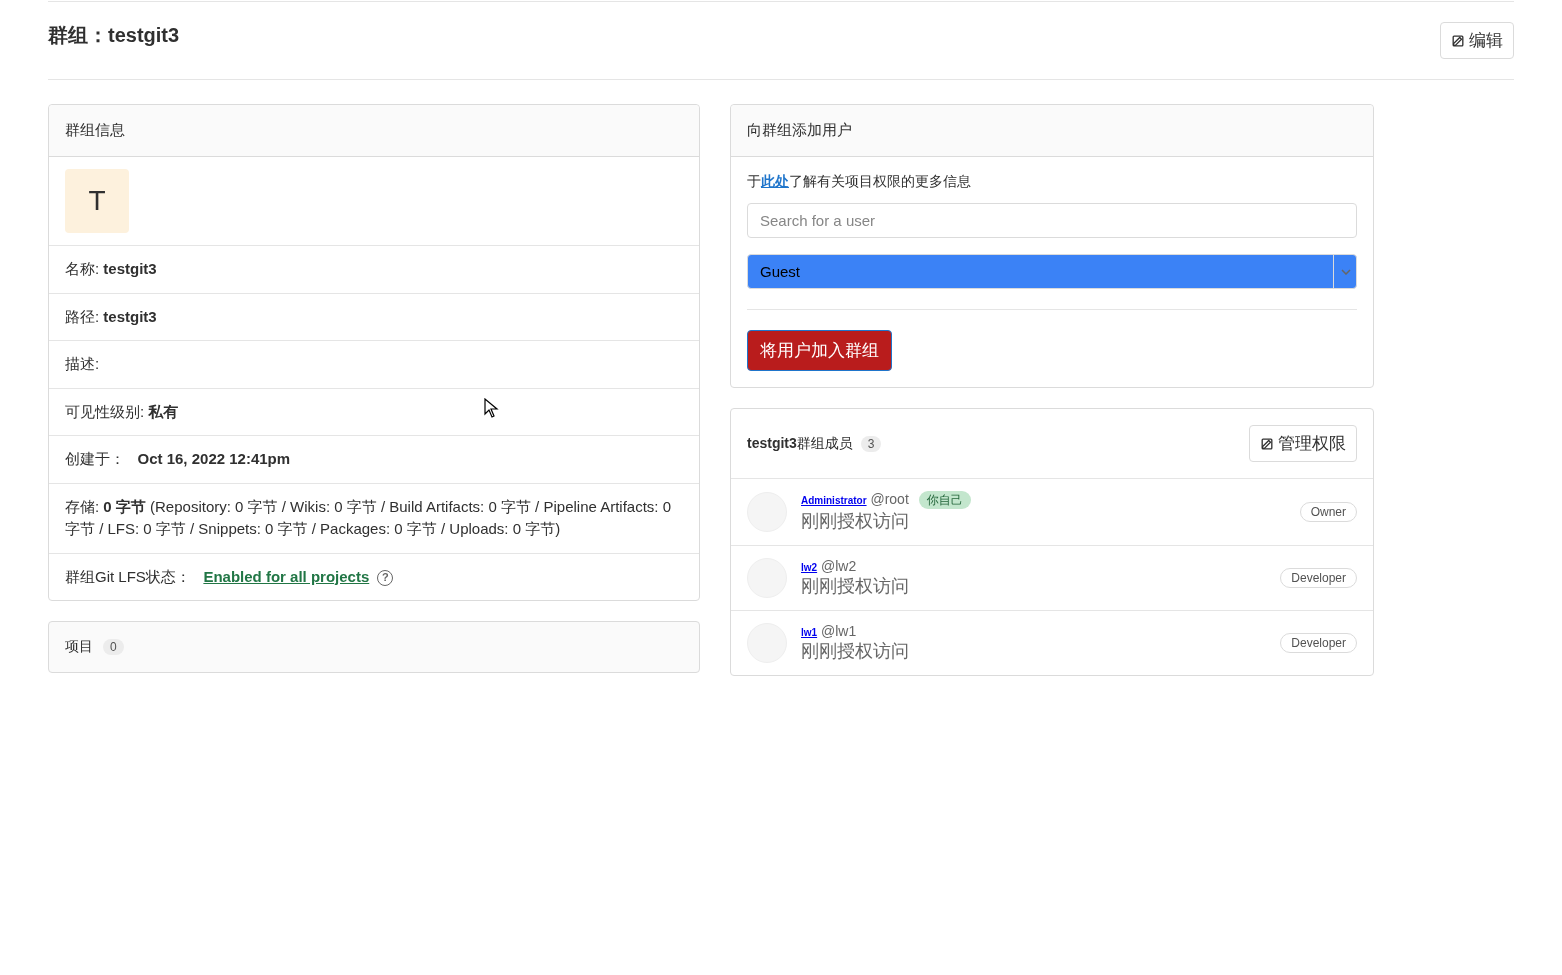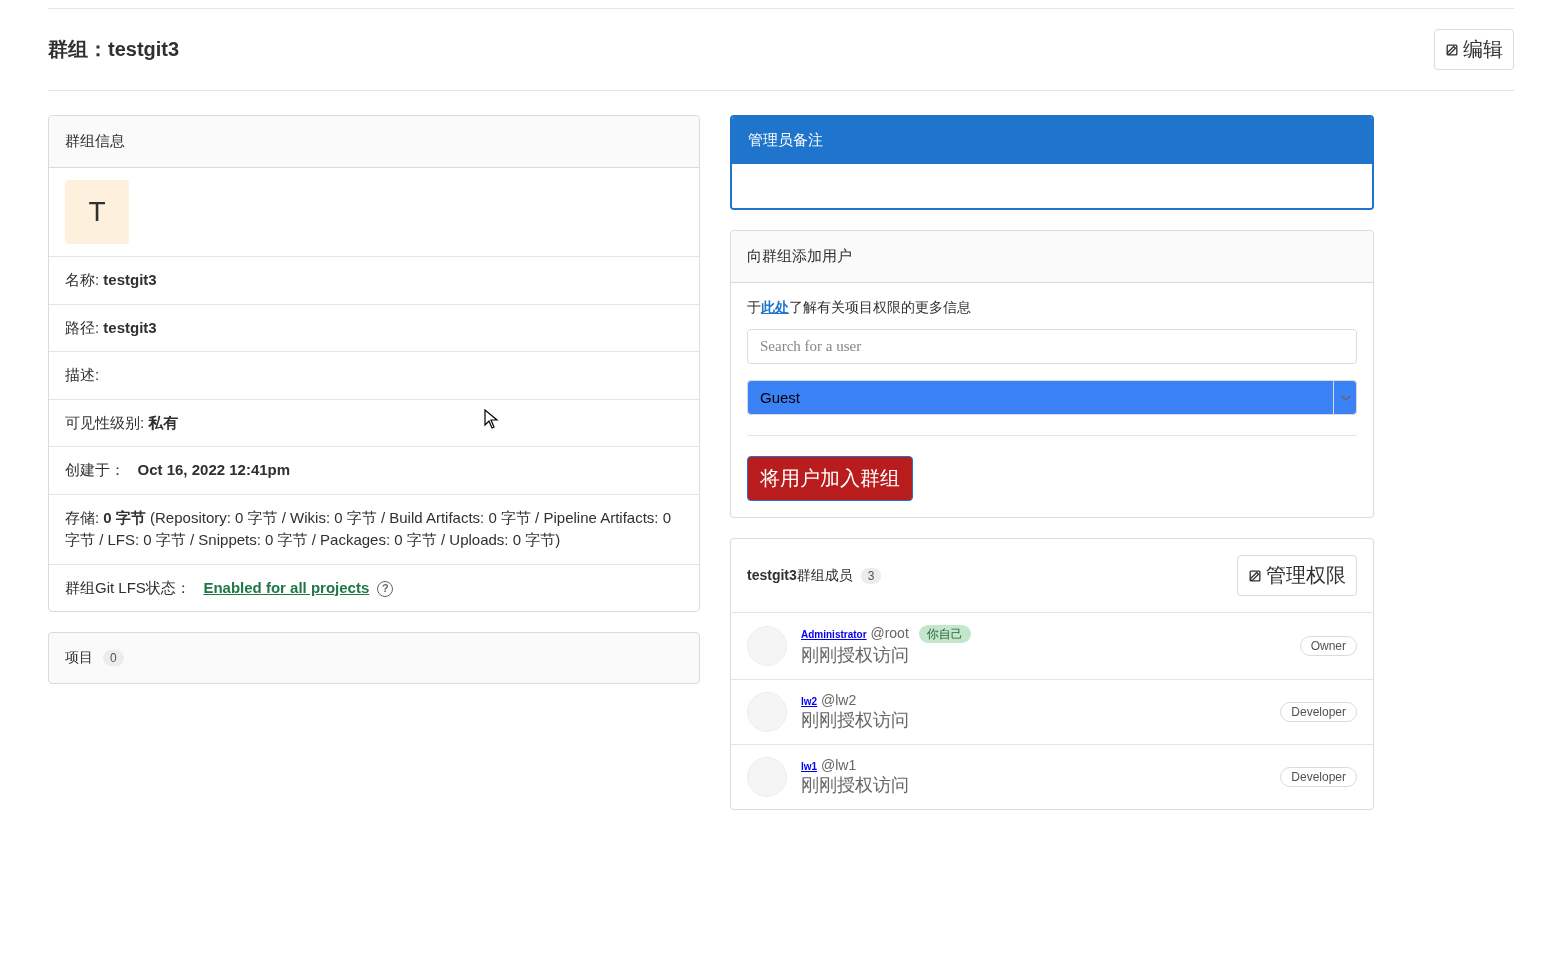--- a/index.html
+++ b/index.html
@@ -1,20 +1,20 @@
 <!DOCTYPE html>
 <html><head>
   <meta charset="utf-8">
   <style>
     * { box-sizing: border-box; margin: 0; padding: 0; }
     body { font-family: -apple-system, BlinkMacSystemFont, "Segoe UI", Helvetica, Arial, sans-serif; background: #fff; color: #303030; font-size: 14px; padding: 0 48px; }
     
-    .page-header { display: flex; justify-content: space-between; align-items: center; padding: 20px 0; border-top: 1px solid #e5e5e5; border-bottom: 1px solid #e5e5e5; margin-top: 8px; }
+    .page-header { display: flex; justify-content: space-between; padding: 20px 0; border-top: 1px solid #e5e5e5; border-bottom: 1px solid #e5e5e5; margin-top: 1px; }
     .page-title { font-size: 20px; font-weight: 600; }
-    .btn { display: inline-flex; align-items: center; gap: 4px; padding: 6px 10px; border: 1px solid #dbdbdb; border-radius: 4px; background: #fff; cursor: pointer; font-size: 20px; color: #303030; }
+    .btn { display: inline-flex; align-items: center; gap: 4px; padding: 6px 10px; border: 1px solid #dbdbdb; border-radius: 4px; background: #fff; cursor: pointer; font-size: 17px; color: #303030; }
     .btn-primary { background: #b91c1c; color: #fff; border-color: #1f75cb; padding: 8px 12px; }
     
     .columns { display: flex; gap: 30px; margin-top: 24px; }
     .col-left { flex: 0 0 652px; }
     .col-right { flex: 0 0 644px; }
     
     .card { border: 1px solid #dbdbdb; border-radius: 4px; margin-bottom: 20px; background: #fff; }
     .card-header { padding: 16px; background: #fafafa; border-bottom: 1px solid #dbdbdb; border-radius: 4px 4px 0 0; font-size: 15px; }
     .card-body { padding: 16px; }
     .card-body.tight { padding: 0; }
@@ -22,21 +22,21 @@
     .info-row { padding: 12px 16px; border-bottom: 1px solid #e5e5e5; font-size: 15px; line-height: 1.5; }
     .info-row:last-child { border-bottom: none; }
     
     .avatar-large { width: 64px; height: 64px; display: inline-flex; align-items: center; justify-content: center; background: #fdf1dd; color: #303030; font-size: 28px; border-radius: 4px; }
     
     .link-green { color: #217645; font-weight: 600; }
     .help-icon { display: inline-flex; width: 16px; height: 16px; border: 1.5px solid #666; border-radius: 50%; align-items: center; justify-content: center; font-size: 11px; font-weight: 600; color: #666; margin-left: 4px; vertical-align: middle; }
     
     .link-blue { color: #1f75cb; font-weight: 600; }
     
-    .form-input { width: 100%; padding: 8px 12px; border: 1px solid #dbdbdb; border-radius: 4px; font-size: 15px; margin-top: 12px; font-family: Liberation Serif, serif; }
+    .form-input { width: 100%; padding: 8px 12px; border: 1px solid #dbdbdb; border-radius: 4px; font-size: 15px; margin-top: 12px; }
     .form-input::placeholder { color: #868686; }
     .select-wrap { position: relative; margin-top: 16px; }
     .form-select { width: 100%; padding: 8px 12px; border: 1px solid #dbdbdb; border-radius: 4px; font-size: 15px; appearance: none; background: #3b82f6; }
     .select-caret { position: absolute; right: 0; top: 0; bottom: 0; width: 24px; border-left: 1px solid #dbdbdb; display: flex; align-items: center; justify-content: center; pointer-events: none; color: #666; }
     
     .hr { border: none; border-top: 1px solid #e5e5e5; margin: 20px 0; }
     
     .members-header { display: flex; align-items: center; justify-content: space-between; padding: 16px; border-bottom: none; }
     .members-title { display: flex; align-items: center; gap: 8px; }
     .badge-count { background: #ececec; color: #525252; border-radius: 10px; padding: 1px 7px; font-size: 12px; }
@@ -122,24 +122,20 @@
     </div>
 
     <svg class="cursor-arrow" viewBox="0 0 16 22">
         <path d="M1 1 L1 16 L5 12 L8 19 L10 18 L7 11 L13 11 Z" fill="none" stroke="#000" stroke-width="1.2"></path>
       </svg>
 
   </div>
 
   <div class="col-right">
 
-    <div class="notes-card">
-      <div class="notes-header">管理员备注</div>
-      <div class="notes-body"></div>
-    </div>
 
     <div class="card">
       <div class="card-header">向群组添加用户</div>
       <div class="card-body">
         <p>
           <span>于</span><a href="#" class="link-blue">此处</a><span>了解有关项目权限的更多信息</span>
         </p>
         <input type="text" class="form-input" placeholder="Search for a user" style="">
         <div class="select-wrap">
           <select class="form-select">

